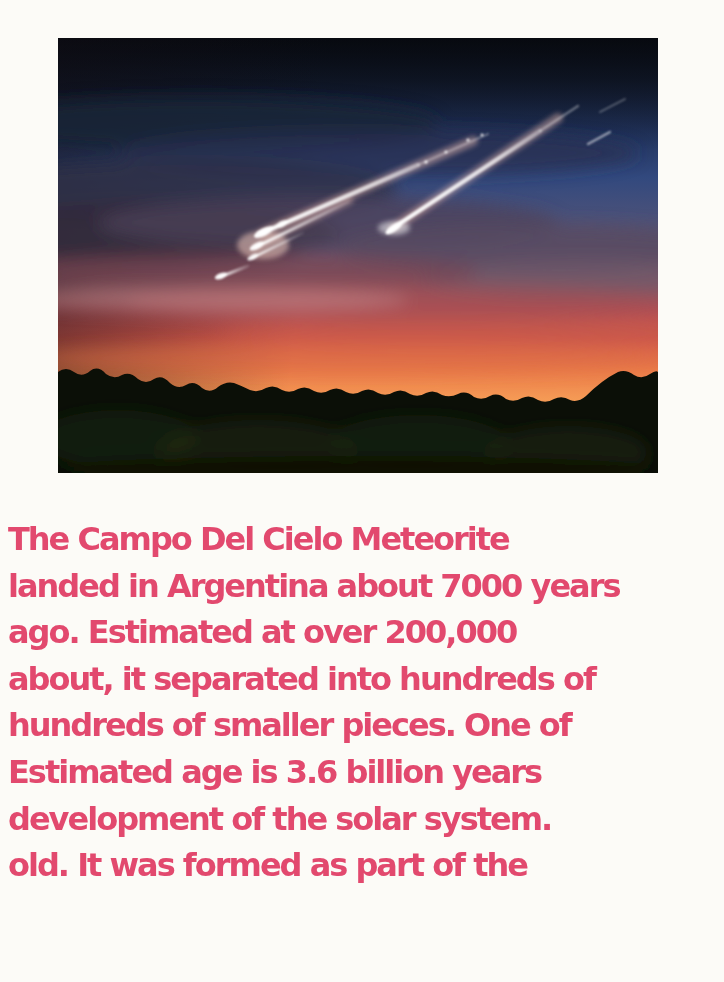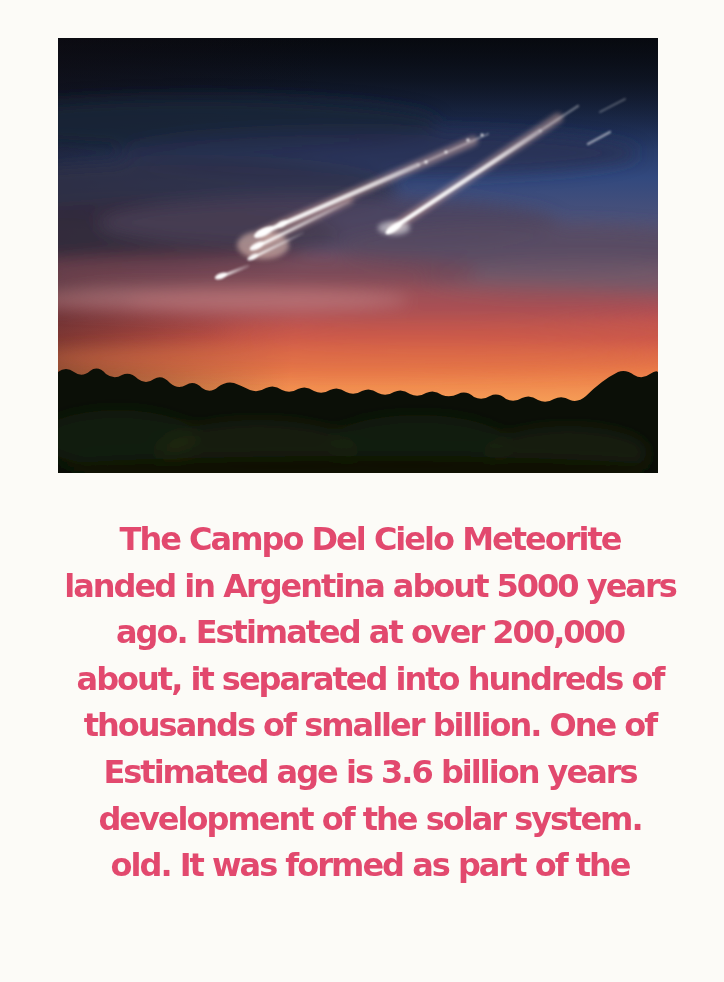--- a/index.html
+++ b/index.html
@@ -28,22 +28,22 @@
         #8a5666 56%,
         var(--sunset_red,#b34f55) 62%,
         #d4584a 69%,
         var(--sunset_orange,#ea7a48) 76%,
         var(--horizon_glow,#f59a55) 83%,
         #e08a48 100%);
   }
   .overlay{position:absolute;left:0;top:0;}
   
   .caption{
-    position:absolute;left:36px;right:20px;top:516px;
-    text-align:center;
+    position:absolute;left:8px;right:20px;top:516px;
+    text-align:left;
     color:var(--text_color,#e2496e);
     font-weight:700;
     font-size:32px;
     letter-spacing:-2px;
     line-height:46.6px;
   }
   .caption .line{white-space:nowrap;}
 </style>
 </head>
 <body>
@@ -157,22 +157,22 @@
           <ellipse cx="360" cy="405" rx="90" ry="28" fill="#1d2b10" opacity="0.45"></ellipse>
           <ellipse cx="510" cy="414" rx="80" ry="26" fill="#28321a" opacity="0.4"></ellipse>
           <ellipse cx="300" cy="430" rx="300" ry="12" fill="#0a0f05" opacity="0.8"></ellipse>
         </g>
       </g>
     </svg>
   </figure>
 
   <div class="caption">
     <div class="line">The Campo Del Cielo Meteorite</div>
-    <div class="line">landed in Argentina about 5000 years</div>
+    <div class="line">landed in Argentina about 7000 years</div>
     <div class="line">ago. Estimated at over 200,000</div>
     <div class="line">about, it separated into hundreds of</div>
-    <div class="line">thousands of smaller billion. One of</div>
+    <div class="line">hundreds of smaller pieces. One of</div>
     <div class="line">Estimated age is 3.6 billion years</div>
     <div class="line">development of the solar system.</div>
     <div class="line">old. It was formed as part of the</div>
   </div>
 
 </div>
 
 </body></html>

